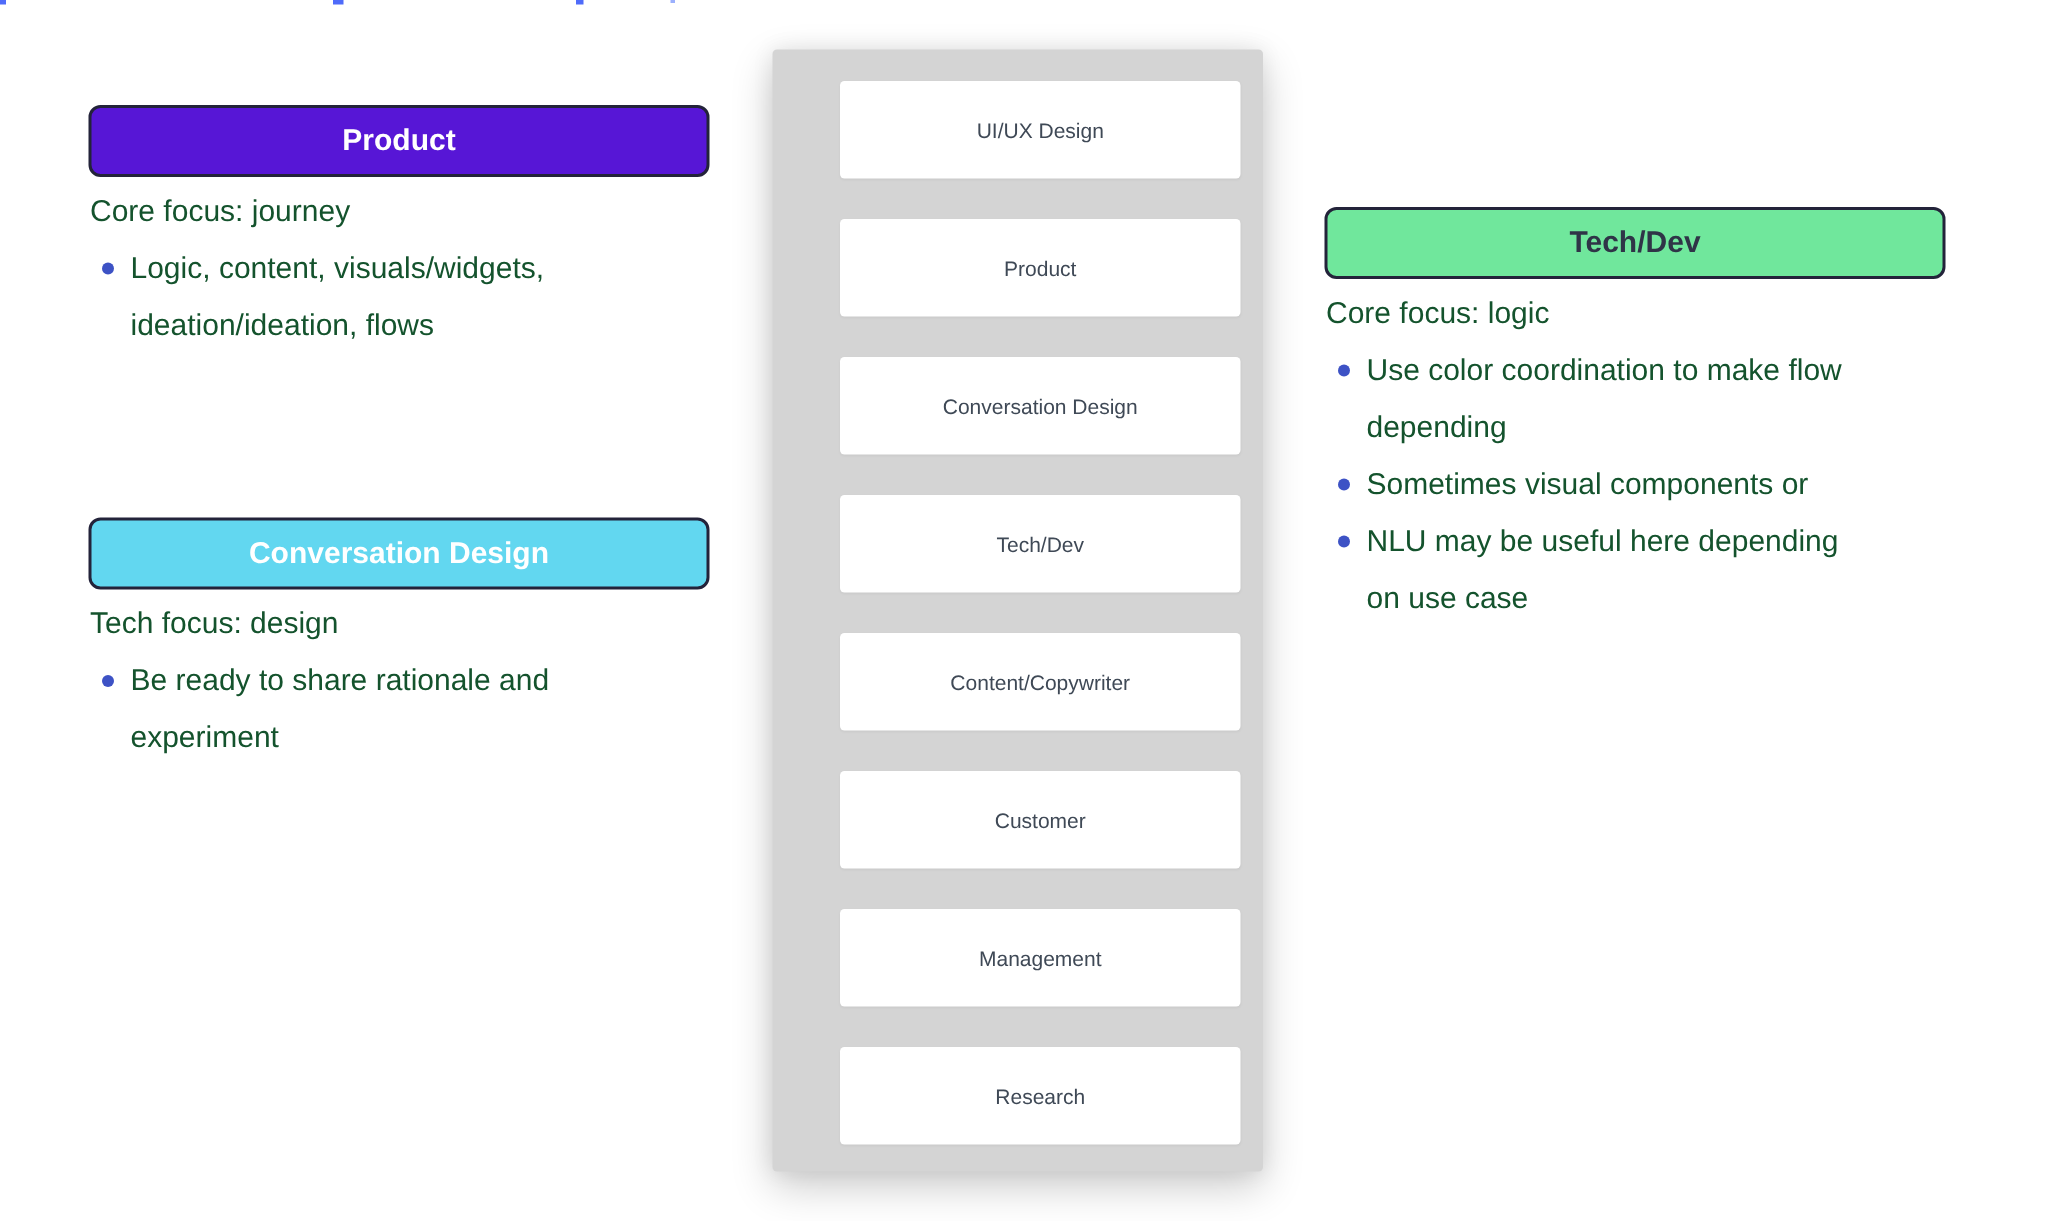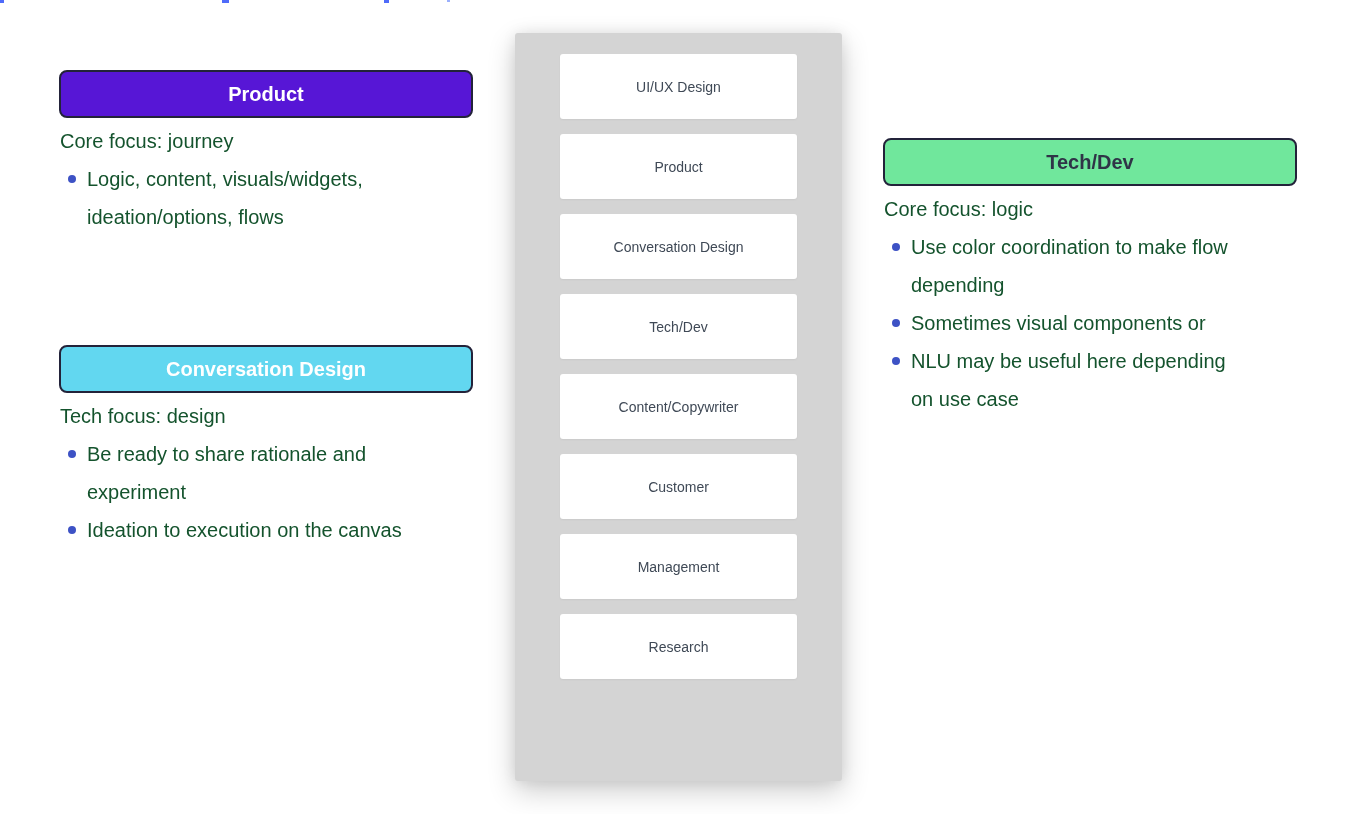--- a/index.html
+++ b/index.html
@@ -55,22 +55,22 @@
   
   .role-panel {
     position: absolute; left: 515px; top: 33px;
     width: 327px; height: 748px;
     background: #d4d4d4;
     border-radius: 3px;
     box-shadow: 0 10px 28px rgba(0,0,0,0.20), 0 0 14px rgba(0,0,0,0.08);
     padding: 21px 45px 0 45px;
   }
   .role-item {
-    width: 237px; height: 65px;
-    margin-bottom: 15px;
+    width: 267px; height: 65px;
+    margin-bottom: 27px;
     background: #ffffff;
     border-radius: 3px;
     display: flex; align-items: center; justify-content: center;
     font-size: 14px; color: #3f4956;
     box-shadow: 0 1px 2px rgba(0,0,0,0.05);
   }
 </style>
 </head>
 <body>
 
@@ -85,45 +85,39 @@
     <div class="card-header">
       <span>Product</span>
     </div>
     <div class="card-body">
       <div class="core-focus">Core focus: journey</div>
       <ul class="bullets">
         <li>
           <span class="dot"></span>
           <span class="bullet-lines">
             <span>Logic, content, visuals/widgets,</span>
-            <span>ideation/options, flows</span>
+            <span>ideation/ideation, flows</span>
           </span>
         </li>
       </ul>
     </div>
   </div>
 
   <div class="note-card convo">
     <div class="card-header">
       <span>Conversation Design</span>
     </div>
     <div class="card-body">
       <div class="core-focus">Tech focus: design</div>
       <ul class="bullets">
         <li>
           <span class="dot"></span>
           <span class="bullet-lines">
             <span>Be ready to share rationale and</span>
             <span>experiment</span>
-          </span>
-        </li>
-        <li>
-          <span class="dot"></span>
-          <span class="bullet-lines">
-            <span>Ideation to execution on the canvas</span>
           </span>
         </li>
       </ul>
     </div>
   </div>
 
   <div class="note-card techdev">
     <div class="card-header">
       <span>Tech/Dev</span>
     </div>

